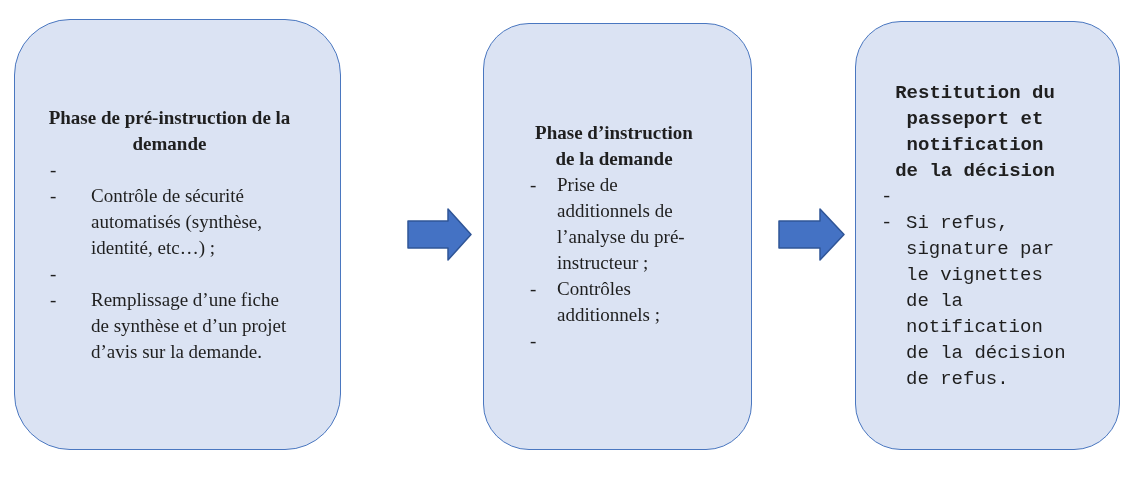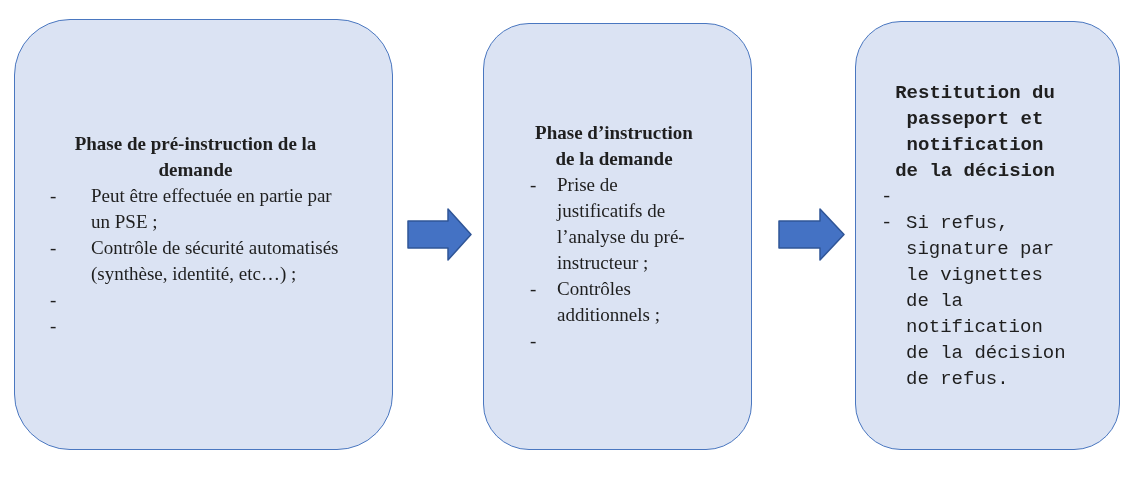--- a/index.html
+++ b/index.html
@@ -16,21 +16,21 @@
     position: absolute;
     box-sizing: border-box;
     background: var(--box-fill, #dbe3f3);
     border: 1.5px solid var(--box-border, #4a77c0);
     display: flex;
     flex-direction: column;
     justify-content: center;
     font-size: 19px;
     line-height: 26px;
   }
-  .box1 { left: 14px;  top: 19px; width: 379px; height: 431px; border-radius: 56px; padding: 0 44px 0 28px; }
+  .box1 { left: 14px;  top: 19px; width: 327px; height: 431px; border-radius: 56px; padding: 0 44px 0 28px; }
   .box2 { left: 483px; top: 23px; width: 269px; height: 427px; border-radius: 46px; padding: 0 48px 0 41px; }
   .box3 { left: 855px; top: 21px; width: 265px; height: 429px; border-radius: 46px; padding: 0 45px 0 20px; font-family: Liberation Mono, monospace; }
   .title {
     font-weight: bold;
     text-align: center;
     margin: 0;
   }
   .box3 .title { max-width: 170px; margin: 0 auto; }
   ul.bullets { list-style: none; margin: 0; padding: 0; }
   ul.bullets li { display: grid; }
@@ -46,45 +46,45 @@
 </head>
 <body>
 
 <div class="stage">
 
   <div class="box box1">
     <div class="title">Phase de pré-instruction de la demande</div>
     <ul class="bullets">
       <li>
         <span class="marker">-</span>
-        <span class="btext">Peut être effectuée en partie par un PSE ;</span>
       </li>
       <li>
         <span class="marker">-</span>
         <span class="btext">Contrôle de sécurité automatisés (synthèse, identité, etc…) ;</span>
       </li>
       <li>
         <span class="marker">-</span>
       </li>
       <li>
         <span class="marker">-</span>
+        <span class="btext">Remplissage d’une fiche de synthèse et d’un projet d’avis sur la demande.</span>
       </li>
     </ul>
   </div>
 
   <svg class="arrow arrow1" width="66" height="55" viewBox="0 0 66 55" aria-hidden="true">
     <polygon points="1,14 41,14 41,2 64,27.5 41,53 41,41 1,41" stroke-width="1.5" stroke-linejoin="round" fill="#4472c4" stroke="#2f5597"></polygon>
   </svg>
 
   <div class="box box2">
     <div class="title">Phase d’instruction de la demande</div>
     <ul class="bullets">
       <li>
         <span class="marker">-</span>
-        <span class="btext">Prise de justificatifs de l’analyse du pré-instructeur ;</span>
+        <span class="btext">Prise de additionnels de l’analyse du pré-instructeur ;</span>
       </li>
       <li>
         <span class="marker">-</span>
         <span class="btext">Contrôles additionnels ;</span>
       </li>
       <li>
         <span class="marker">-</span>
       </li>
     </ul>
   </div>

